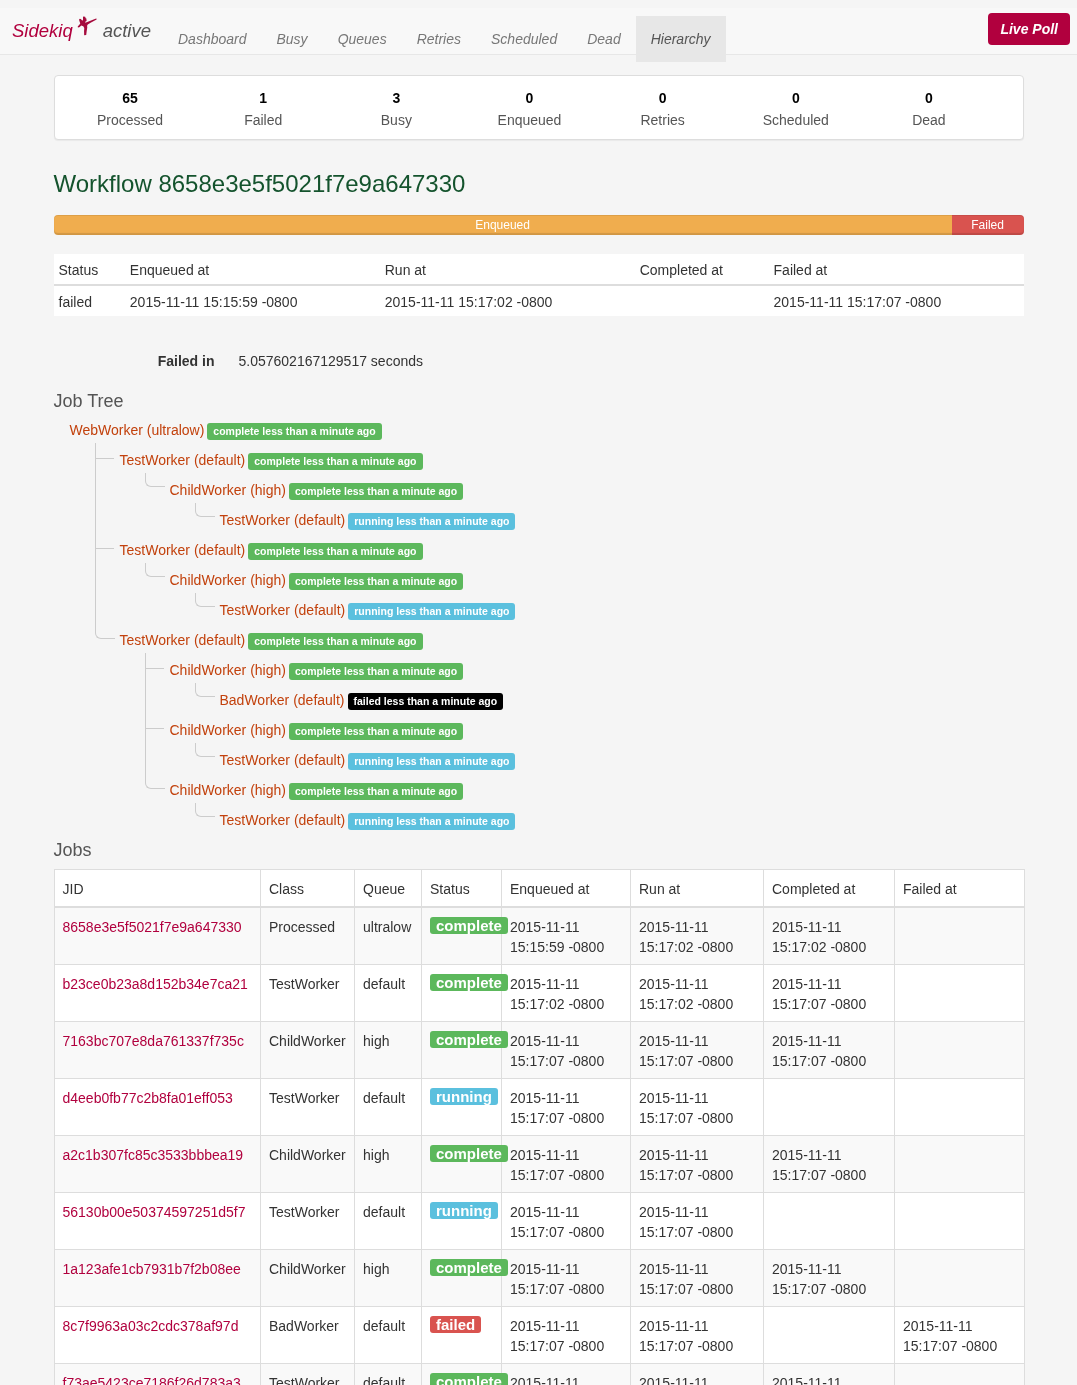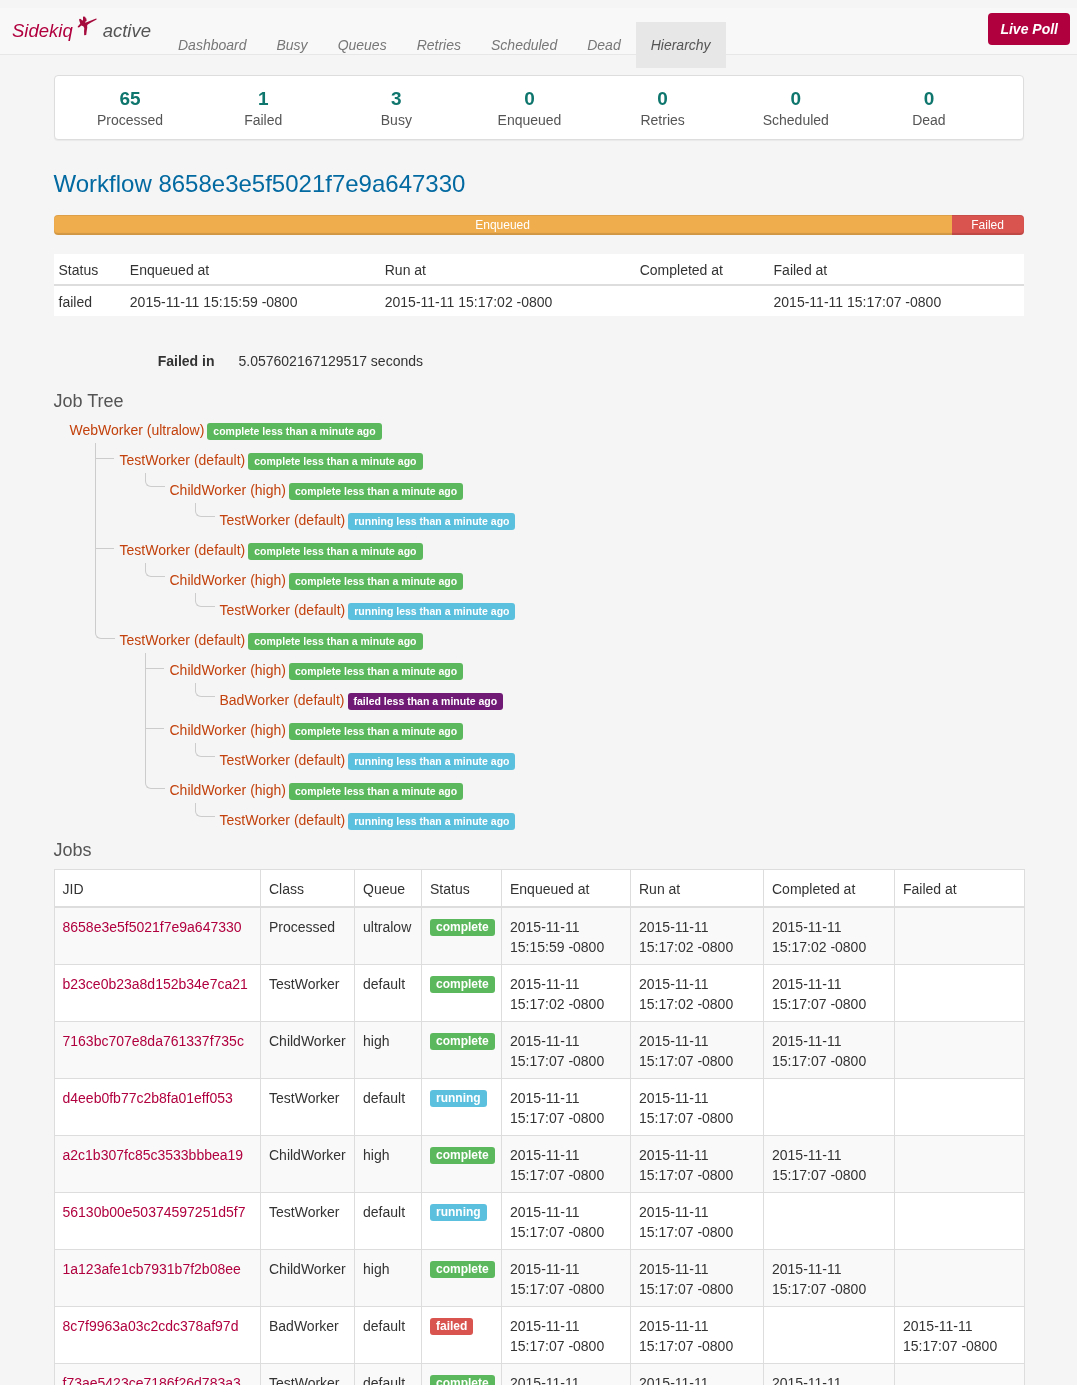--- a/index.html
+++ b/index.html
@@ -24,21 +24,21 @@
   position:relative;
 }
 .navbar .inner{width:1077px;margin:8px auto;height:41px;position:relative;padding:0 12px;font-style:italic;}
 .nav-brand{
   position:absolute;left:12px;top:0;height:45px;line-height:45px;
   font-size:18.5px;color:#b1003e;text-decoration:none;white-space:nowrap;
   display:flex;align-items:center;
 }
 .nav-brand .logo{width:20px;height:20px;margin:0 6px 0 4px;display:inline-block;position:relative;top:-5px;line-height:0}
 .nav-brand .suffix{color:#555;margin-left:0}
-.nav-links{position:absolute;left:163px;top:14px;display:flex;height:45px}
+.nav-links{position:absolute;left:163px;top:8px;display:flex;height:45px}
 .nav-links a{
   display:block;padding:13px 15px;font-size:14px;color:#777;text-decoration:none;
   line-height:20px;height:46px;
 }
 .nav-links a.active{background:#e7e7e7;color:#555}
 .live-poll{
   position:absolute;right:7px;top:5px;
   background:#b1003e;color:#fff;border:0;border-radius:4px;
   padding:6px 12px;font-size:14px;font-weight:bold;line-height:20px;text-decoration:none;
   display:block;height:32px;
@@ -46,26 +46,26 @@
 
 
 .summary-wrap{padding-top:20px;padding-bottom:10px}
 .summary{
   background:#fff;border:1px solid #ddd;border-radius:4px;
   height:65px;display:flex;align-items:center;
   padding:4px 27px 0 9px;
   box-shadow:0 1px 1px rgba(0,0,0,.05);
 }
 .summary .cell{flex:1 1 0;text-align:center}
-.summary .cell .count{display:block;color:#0f766e;font-weight:bold;font-size:19px;line-height:17px;margin-bottom:5px}
+.summary .cell .count{display:block;color:#000000;font-weight:bold;font-size:14px;line-height:17px;margin-bottom:5px}
 .summary .cell .lbl{display:block;color:#555;font-size:14px;line-height:17px}
 
 
 h3.page-h{
-  font-size:24px;font-weight:400;color:#0369a1;margin:21px 0 18px;line-height:1.1;
+  font-size:24px;font-weight:400;color:#14532d;margin:21px 0 18px;line-height:1.1;
 }
 h5.sec-h{font-size:18px;font-weight:400;color:#555;margin:5px 0 2.5px;line-height:1.1}
 h5.jobs-h{margin-top:6px}
 
 
 .progress{
   height:20px;margin-bottom:19px;background:#f5f5f5;border-radius:4px;overflow:hidden;
   box-shadow:inset 0 1px 2px rgba(0,0,0,.1);display:flex;
 }
 .progress-bar{
@@ -130,21 +130,21 @@
 }
 .tree ul > li:last-child:after{display:none}
 .tree .node{color:#c2410c;font-size:14px;text-decoration:none}
 .tree .badge-lbl{
   display:inline-block;padding:3px 6px;font-size:10.5px;font-weight:bold;color:#fff;
   border-radius:3px;line-height:11px;vertical-align:middle;position:relative;top:0.5px;margin-left:3px;
   height:17px;
 }
 
 .jid{color:#b1003e;text-decoration:none}
-.job-badge{display:inline-block;padding:3px 6px;font-size:12px;font-weight:bold;color:#fff;border-radius:3px;line-height:11px;height:17px;position:relative;top:-1px}
+.job-badge{display:inline-block;padding:3px 6px;font-size:15px;font-weight:bold;color:#fff;border-radius:3px;line-height:11px;height:17px;position:relative;top:-1px}
 </style>
 </head>
 <body>
 
 <div class="navbar">
   <div class="inner">
     <a class="nav-brand" href="#">
       <span>Sidekiq</span>
       <span class="logo">
         <svg viewBox="0 0 100 100" width="20" height="20" aria-hidden="true">
@@ -243,21 +243,21 @@
                     <li><a href="#" class="node">TestWorker (default)</a><span class="badge-lbl" style="background: rgb(91, 192, 222);">running less than a minute ago</span></li>
                   </ul></li>
               </ul></li>
             <li><a href="#" class="node">TestWorker (default)</a><span class="badge-lbl" style="background: rgb(92, 184, 92);">complete less than a minute ago</span><ul>
                 <li><a href="#" class="node">ChildWorker (high)</a><span class="badge-lbl" style="background: rgb(92, 184, 92);">complete less than a minute ago</span><ul>
                     <li><a href="#" class="node">TestWorker (default)</a><span class="badge-lbl" style="background: rgb(91, 192, 222);">running less than a minute ago</span></li>
                   </ul></li>
               </ul></li>
             <li><a href="#" class="node">TestWorker (default)</a><span class="badge-lbl" style="background: rgb(92, 184, 92);">complete less than a minute ago</span><ul>
                 <li><a href="#" class="node">ChildWorker (high)</a><span class="badge-lbl" style="background: rgb(92, 184, 92);">complete less than a minute ago</span><ul>
-                    <li><a href="#" class="node">BadWorker (default)</a><span class="badge-lbl" style="background: #701a75;">failed less than a minute ago</span></li>
+                    <li><a href="#" class="node">BadWorker (default)</a><span class="badge-lbl" style="background: #000000;">failed less than a minute ago</span></li>
                   </ul></li>
                 <li><a href="#" class="node">ChildWorker (high)</a><span class="badge-lbl" style="background: rgb(92, 184, 92);">complete less than a minute ago</span><ul>
                     <li><a href="#" class="node">TestWorker (default)</a><span class="badge-lbl" style="background: rgb(91, 192, 222);">running less than a minute ago</span></li>
                   </ul></li>
                 <li><a href="#" class="node">ChildWorker (high)</a><span class="badge-lbl" style="background: rgb(92, 184, 92);">complete less than a minute ago</span><ul>
                     <li><a href="#" class="node">TestWorker (default)</a><span class="badge-lbl" style="background: rgb(91, 192, 222);">running less than a minute ago</span></li>
                   </ul></li>
               </ul></li>
           </ul></li>
       </ul>

